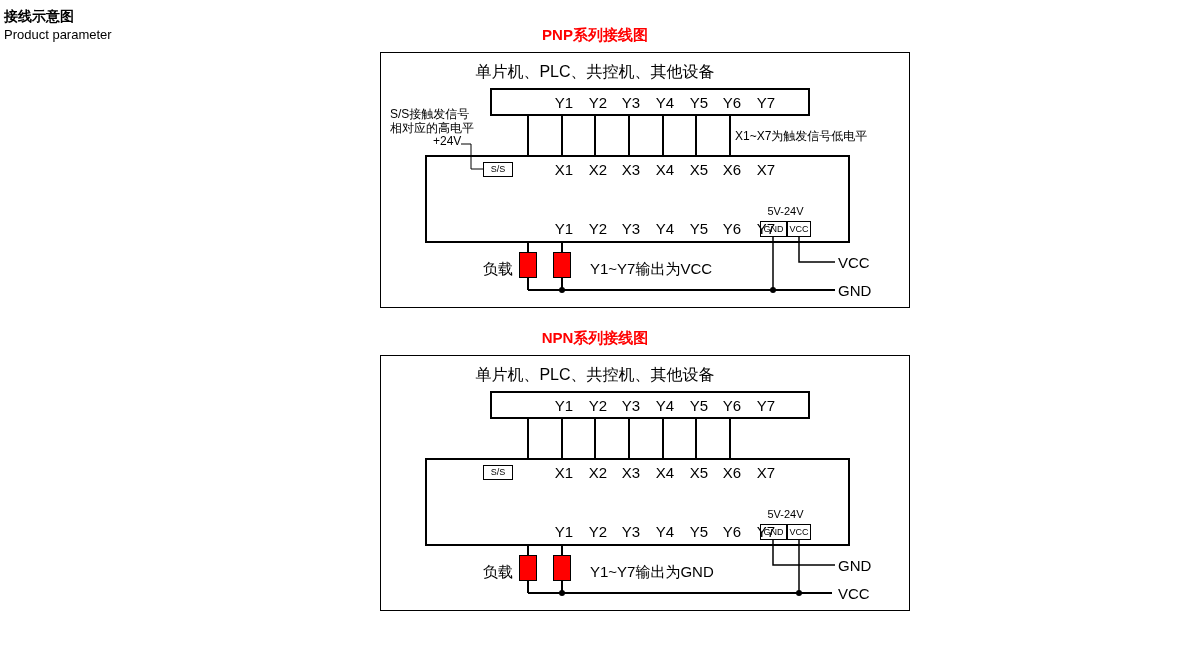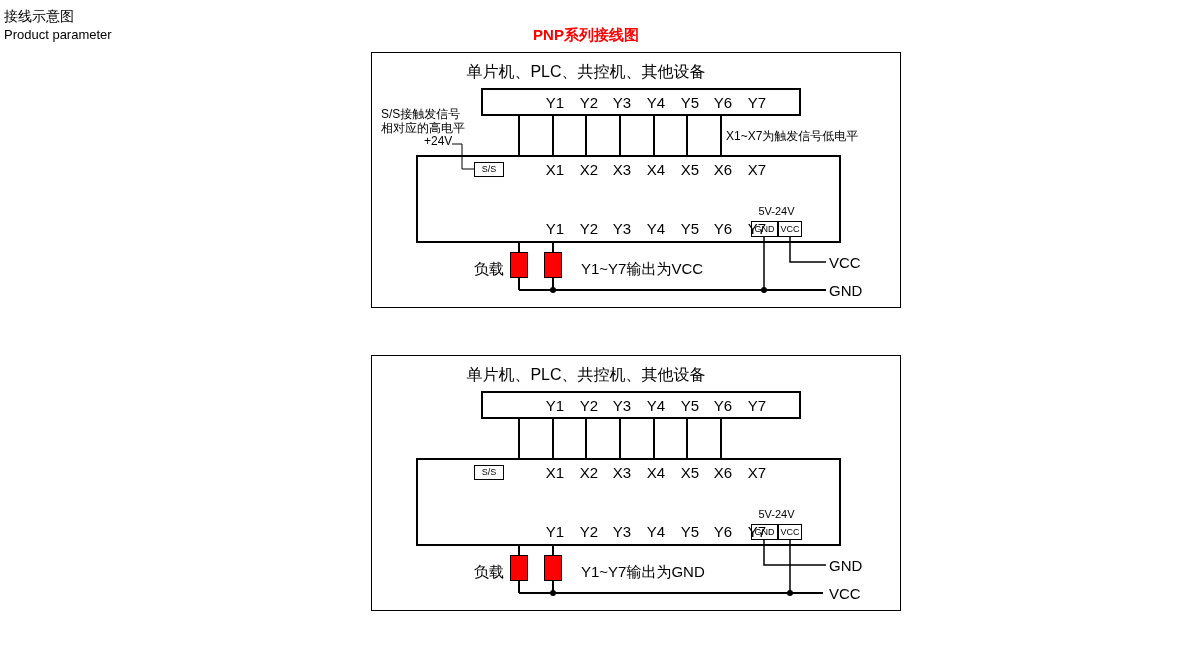--- a/index.html
+++ b/index.html
@@ -1,23 +1,23 @@
 <!DOCTYPE html>
 <html><head>
 <meta charset="utf-8">
 <style>
   * { margin:0; padding:0; box-sizing:border-box; }
   html,body { width:1200px; height:666px; background:#ffffff; overflow:hidden;
     font-family:"Liberation Sans","DejaVu Sans",sans-serif; color:#000; }
   body { position:relative; }
 
-  .hdr-title { position:absolute; left:4px; top:8px; font-size:14px; font-weight:normal; }
+  .hdr-title { position:absolute; left:4px; top:8px; font-size:14px; font-weight:bold; }
   .hdr-sub   { position:absolute; left:4px; top:27px; font-size:13px; }
 
-  .diagram { position:absolute; left:371px; width:430px; height:290px; }
+  .diagram { position:absolute; left:380px; width:430px; height:290px; }
   .d-title { position:absolute; top:2px; left:0; width:100%; text-align:center;
              font-size:15px; font-weight:bold; color:#ff0000; }
   .frame   { position:absolute; left:0; top:28px; width:530px; height:256px; border:1px solid #000; }
   .ctl-label { position:absolute; top:38px; left:0; width:100%; text-align:center; font-size:16px; }
   .ybox    { position:absolute; left:110px; top:64px; width:320px; height:28px; border:2px solid #000; }
   .devbox  { position:absolute; left:45px; top:131px; width:425px; height:88px; border:2px solid #000; }
   .port    { position:absolute; transform:translateX(-50%); font-size:15px; white-space:nowrap;margin-left:36px; }
   .ssbox   { position:absolute; left:103px; top:138px; width:30px; height:15px; border:1px solid #000;
              font-size:9px; line-height:13px; text-align:center; }
   .pwr     { position:absolute; left:380px; top:181px; width:51px; text-align:center; font-size:11px; }
@@ -96,20 +96,21 @@
   <div class="load-rect" style="left:139px"></div>
   <div class="load-rect" style="left:173px"></div>
   <div class="note" style="left:103px;top:236px">负载</div>
   <div class="note" style="left:210px;top:236px">Y1~Y7输出为VCC</div>
 
   <div class="rail" style="top:230px">VCC</div>
   <div class="rail" style="top:258px">GND</div>
 </div>
 
 <div class="diagram" style="top:327px">
+  <div class="d-title">NPN系列接线图</div>
   <div class="frame"></div>
 
   <svg class="wires" viewBox="0 0 530 290">
     <g stroke="#000" fill="none">
       <path stroke-width="2" d="M148,92V131 M182,92V131 M215,92V131 M249,92V131 M283,92V131 M316,92V131 M350,92V131"></path>
       <path stroke-width="2" d="M148,219V228 M182,219V228 M148,254V266 M182,254V266"></path>
       <path stroke-width="2" d="M148,266H452"></path>
       <path stroke-width="1.5" d="M393,213V238H455"></path>
       <path stroke-width="1.5" d="M419,213V266"></path>
     </g>

